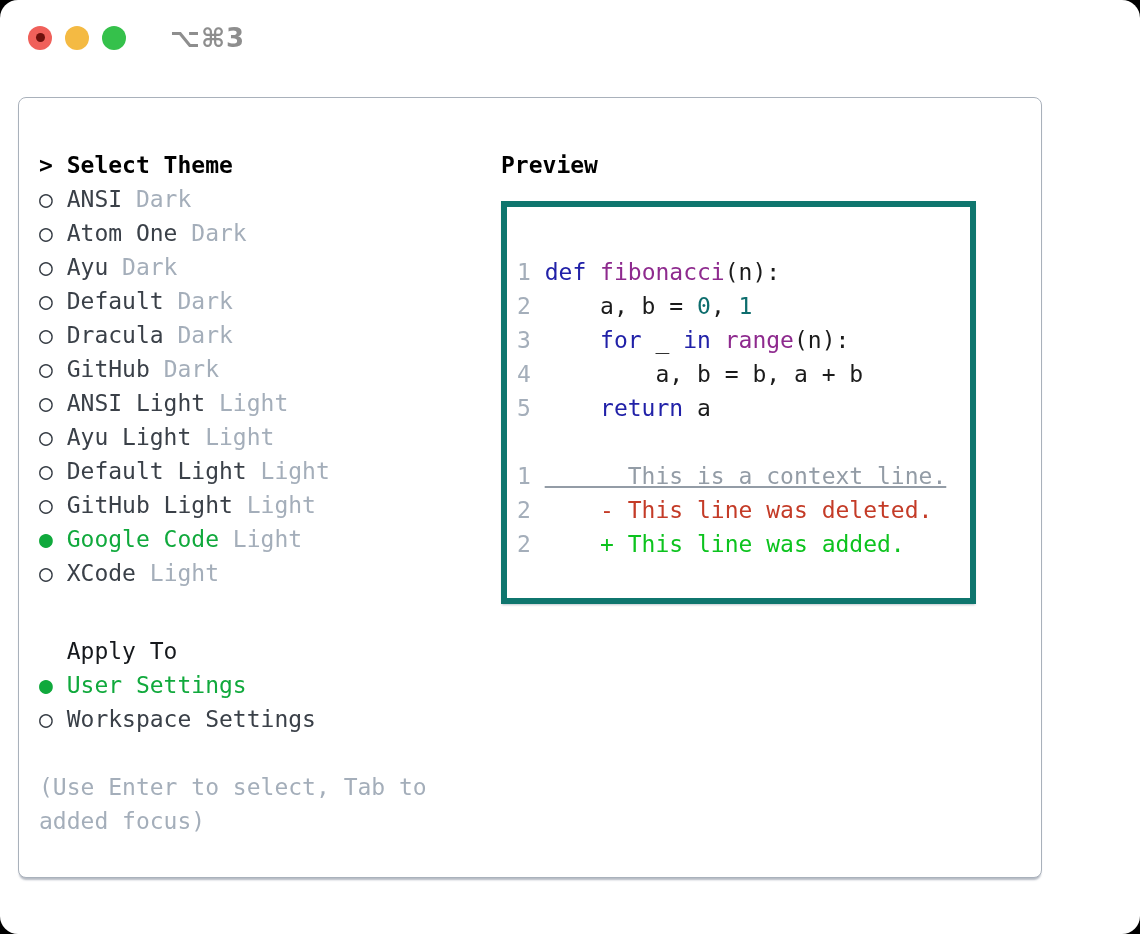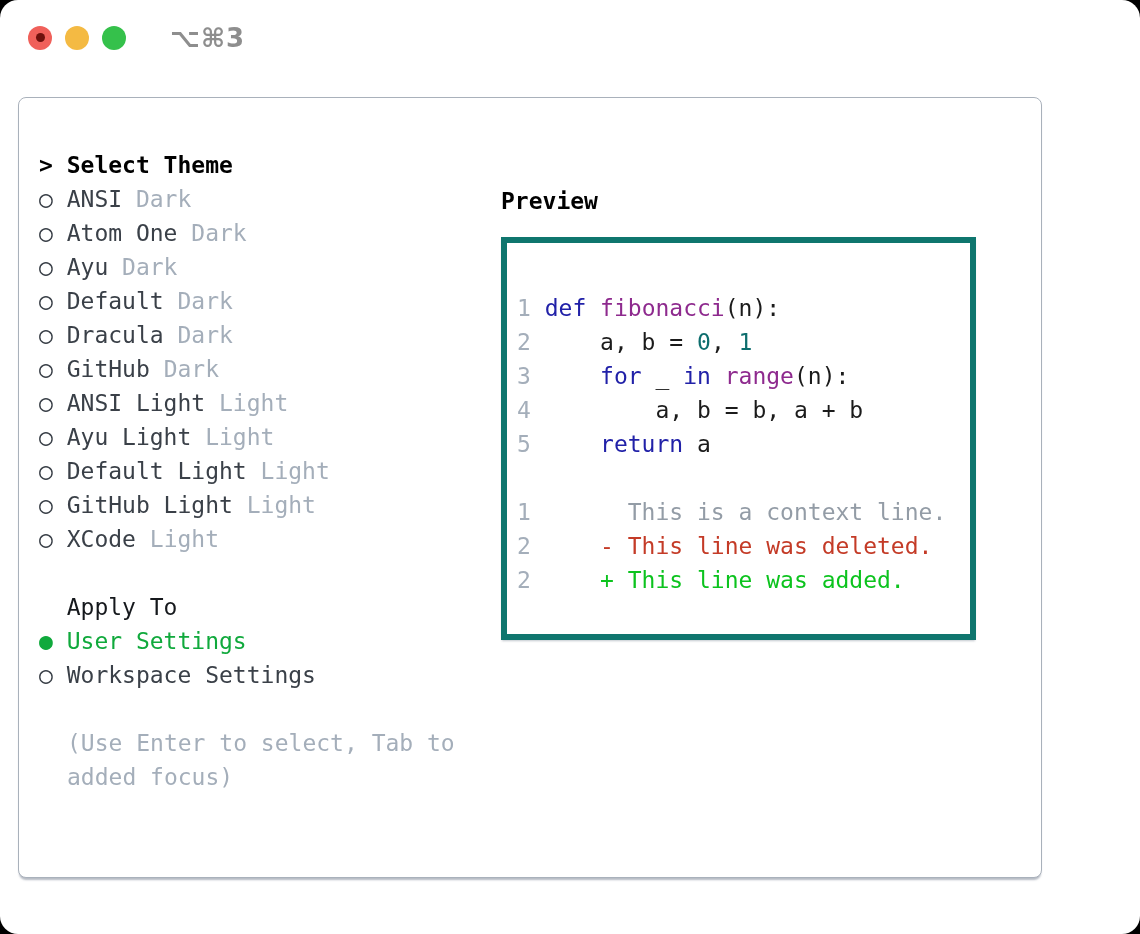--- a/index.html
+++ b/index.html
@@ -38,48 +38,48 @@
   }
   
   .panel{
     position:absolute;left:18px;top:97px;width:1024px;height:781px;box-sizing:border-box;
     border:1.5px solid var(--border-gray);border-radius:8px;background:#fff;
     box-shadow:0 3px 2px -1px rgba(120,130,145,.55);
     padding:50px 0 0 20px;display:flex;
     font-size:23px;line-height:34px;color:var(--item-text);
   }
   .left-col{width:462px;flex:none;}
-  .right-col{flex:1;margin-top:36px;}
+  .right-col{flex:1;}
   .row{white-space:pre;}
   .glyph{display:inline-block;width:2ch;}
   .hdr-row{color:var(--header-black);font-weight:bold;}
   .hdr-row .glyph{color:var(--header-black);}
   .tname{color:var(--item-text);}
   .variant{color:var(--muted-label);margin-left:1ch;}
   .theme-row.selected .tname,.theme-row.selected .glyph,
   .apply-row.selected .aname,.apply-row.selected .glyph{color:var(--selected-green);}
-  .apply-hdr{margin-top:34px;padding-left:2ch;color:#15181c;}
+  .apply-hdr{margin-top:44px;padding-left:2ch;color:#15181c;}
   .aname{color:var(--item-text);}
-  .footer{margin-top:34px;color:var(--muted-label);margin-left:28px;}
+  .footer{margin-top:34px;color:var(--muted-label);}
   
   .preview-hdr{color:var(--header-black);font-weight:bold;}
   .preview-box{
     margin-top:19px;width:475px;height:403px;box-sizing:border-box;
     border:6px solid #0f766e;background:#fff;
     box-shadow:0 2px 2px -1px rgba(120,130,145,.45);
     padding:48px 0 0 10px;overflow:hidden;
   }
   .pline{white-space:pre;color:var(--code-plain);}
   .pline.blank{height:34px;}
   .ln{display:inline-block;width:1ch;margin-right:1ch;color:var(--muted-label);text-align:right;}
   .tok-plain{color:var(--code-plain);}
   .tok-keyword{color:var(--keyword-blue);}
   .tok-function{color:var(--function-purple);}
   .tok-number{color:var(--number-teal);}
-  .diff-context{color:var(--context-gray);}
+  .diff-context{color:var(--context-gray);text-decoration:underline;}
   .diff-deleted{color:var(--deleted-red);}
   .diff-added{color:var(--added-green);}
 </style>
 </head>
 <body>
 
 <div class="window">
 
   <div class="titlebar">
     <div class="lights">
@@ -101,20 +101,21 @@
           <div class="row theme-row"><span class="glyph">○</span><span class="tname">ANSI</span><span class="variant">Dark</span></div>
           <div class="row theme-row"><span class="glyph">○</span><span class="tname">Atom One</span><span class="variant">Dark</span></div>
           <div class="row theme-row"><span class="glyph">○</span><span class="tname">Ayu</span><span class="variant">Dark</span></div>
           <div class="row theme-row"><span class="glyph">○</span><span class="tname">Default</span><span class="variant">Dark</span></div>
           <div class="row theme-row"><span class="glyph">○</span><span class="tname">Dracula</span><span class="variant">Dark</span></div>
           <div class="row theme-row"><span class="glyph">○</span><span class="tname">GitHub</span><span class="variant">Dark</span></div>
           <div class="row theme-row"><span class="glyph">○</span><span class="tname">ANSI Light</span><span class="variant">Light</span></div>
           <div class="row theme-row"><span class="glyph">○</span><span class="tname">Ayu Light</span><span class="variant">Light</span></div>
           <div class="row theme-row"><span class="glyph">○</span><span class="tname">Default Light</span><span class="variant">Light</span></div>
           <div class="row theme-row"><span class="glyph">○</span><span class="tname">GitHub Light</span><span class="variant">Light</span></div>
+          <div class="row theme-row selected"><span class="glyph">●</span><span class="tname">Google Code</span><span class="variant">Light</span></div>
           <div class="row theme-row"><span class="glyph">○</span><span class="tname">XCode</span><span class="variant">Light</span></div>
         </div>
 
       <div class="row apply-hdr">Apply To</div>
       <div id="apply-list">
           <div class="row apply-row selected"><span class="glyph">●</span><span class="aname">User Settings</span></div>
           <div class="row apply-row"><span class="glyph">○</span><span class="aname">Workspace Settings</span></div>
         </div>
 
       <div class="footer">

